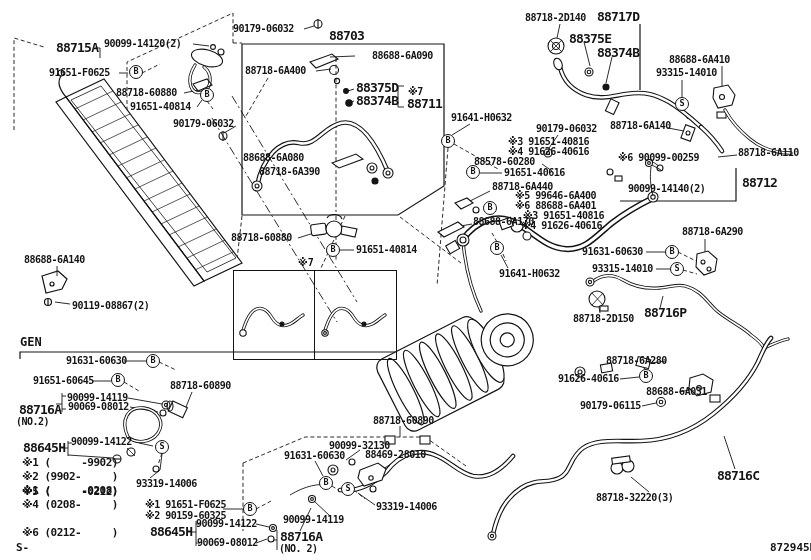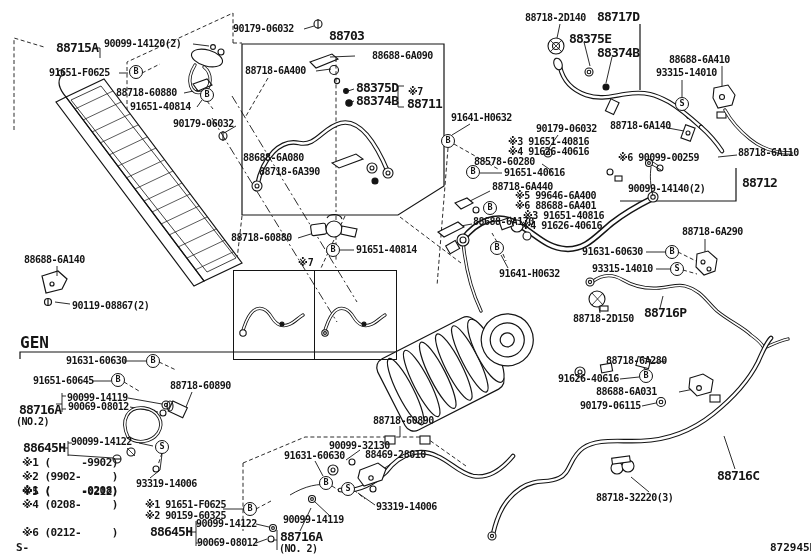--- a/index.html
+++ b/index.html
@@ -281,21 +281,21 @@
     <circle cx="282" cy="324" r="2" fill="#141414" stroke-width="1.1"></circle>
     <circle cx="364" cy="324" r="2" fill="#141414" stroke-width="1.1"></circle>
   </g>
 </svg>
 
 <div class="inset">
   <div class="vdiv"></div>
 </div>
 <div class="tag" style="left:298px;top:263px;font-size:10px;">※7</div>
 
-<div class="tag" style="left:20px;top:343px;font-size:16px;">GEN</div>
+<div class="tag" style="left:20px;top:343px;font-size:12px;">GEN</div>
 <div class="tag" style="left:16px;top:548px;font-size:11px;">S-</div>
 <div class="tag" style="left:770px;top:548px;font-size:11px;">872945M</div>
 
 <div id="labels-layer">
       <div class="lbl lg" style="left: 56px; top: 48px;">88715A</div>
       <div class="lbl" style="left: 104px; top: 44px;">90099-14120(2)</div>
       <div class="lbl" style="left: 49px; top: 73px;">91651-F0625</div>
       <div class="lbl" style="left: 116px; top: 93px;">88718-60880</div>
       <div class="lbl" style="left: 130px; top: 107px;">91651-40814</div>
       <div class="lbl" style="left: 173px; top: 124px;">90179-06032</div>
@@ -337,21 +337,21 @@
       <div class="lbl" style="left: 24px; top: 260px; text-align: right;">88688-6A140</div>
       <div class="lbl" style="left: 72px; top: 306px;">90119-08867(2)</div>
       <div class="lbl" style="left: 499px; top: 274px;">91641-H0632</div>
       <div class="lbl" style="left: 582px; top: 252px;">91631-60630</div>
       <div class="lbl" style="left: 592px; top: 269px;">93315-14010</div>
       <div class="lbl" style="left: 682px; top: 232px;">88718-6A290</div>
       <div class="lbl" style="left: 573px; top: 319px;">88718-2D150</div>
       <div class="lbl lg" style="left: 644px; top: 313px;">88716P</div>
       <div class="lbl" style="left: 606px; top: 361px;">88718-6A280</div>
       <div class="lbl" style="left: 558px; top: 379px;">91626-40616</div>
-      <div class="lbl" style="left: 596px; top: 392px;">88688-6A031</div>
+      <div class="lbl" style="left: 646px; top: 392px;">88688-6A031</div>
       <div class="lbl" style="left: 580px; top: 406px;">90179-06115</div>
       <div class="lbl lg" style="left: 717px; top: 476px;">88716C</div>
       <div class="lbl" style="left: 596px; top: 498px;">88718-32220(3)</div>
       <div class="lbl" style="left: 66px; top: 361px;">91631-60630</div>
       <div class="lbl" style="left: 33px; top: 381px;">91651-60645</div>
       <div class="lbl" style="left: 170px; top: 386px;">88718-60890</div>
       <div class="lbl" style="left: 67px; top: 398px;">90099-14119</div>
       <div class="lbl" style="left: 68px; top: 407px;">90069-08012</div>
       <div class="lbl lg" style="left: 19px; top: 410px;">88716A</div>
       <div class="lbl" style="left: 16px; top: 422px;">(NO.2)</div>

